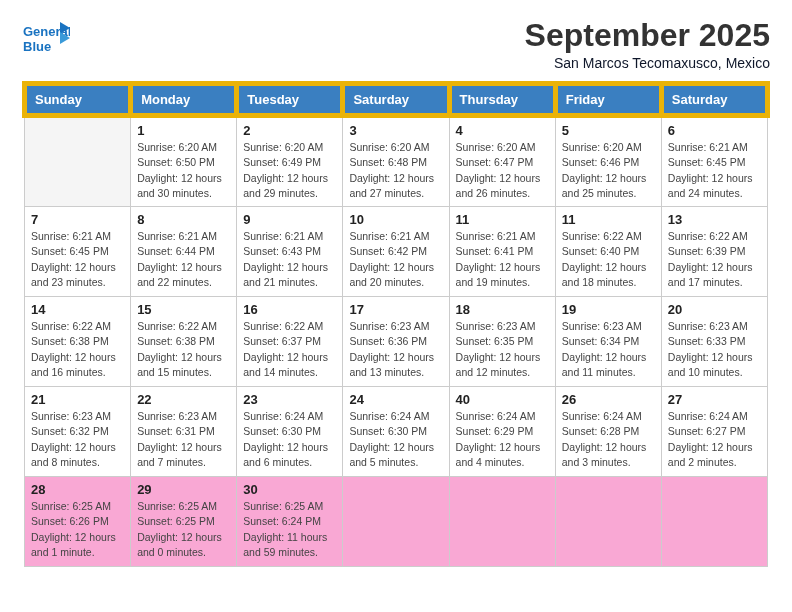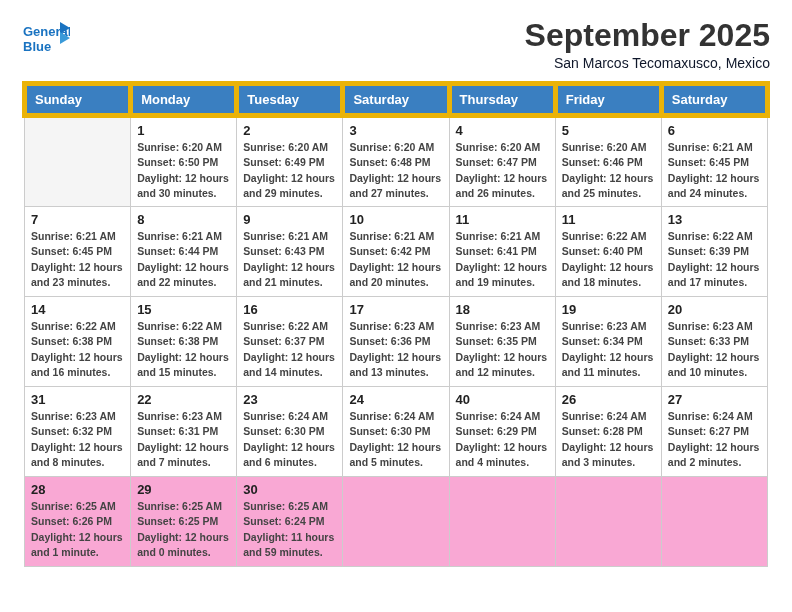--- a/index.html
+++ b/index.html
@@ -73,21 +73,20 @@
       font-size: 13px;
       font-weight: bold;
       color: #222;
       display: block;
       margin-bottom: 2px;
     }
     .day-info {
       color: #444;
       font-size: 10.5px;
       line-height: 1.45;
-      font-weight: bold;
     }
     
     .calendar tbody tr:last-child td {
       background: #f9a8d4;
     }
   </style>
 </head>
 <body>
 
 <div class="page">
@@ -205,21 +204,21 @@
             <span class="day-number">19</span>
             <div class="day-info">Sunrise: 6:23 AM<br>Sunset: 6:34 PM<br>Daylight: 12 hours<br>and 11 minutes.</div>
           </td>
           <td>
             <span class="day-number">20</span>
             <div class="day-info">Sunrise: 6:23 AM<br>Sunset: 6:33 PM<br>Daylight: 12 hours<br>and 10 minutes.</div>
           </td>
         </tr>
         <tr>
           <td>
-            <span class="day-number">31</span>
+            <span class="day-number">21</span>
             <div class="day-info">Sunrise: 6:23 AM<br>Sunset: 6:32 PM<br>Daylight: 12 hours<br>and 8 minutes.</div>
           </td>
           <td>
             <span class="day-number">22</span>
             <div class="day-info">Sunrise: 6:23 AM<br>Sunset: 6:31 PM<br>Daylight: 12 hours<br>and 7 minutes.</div>
           </td>
           <td>
             <span class="day-number">23</span>
             <div class="day-info">Sunrise: 6:24 AM<br>Sunset: 6:30 PM<br>Daylight: 12 hours<br>and 6 minutes.</div>
           </td>

